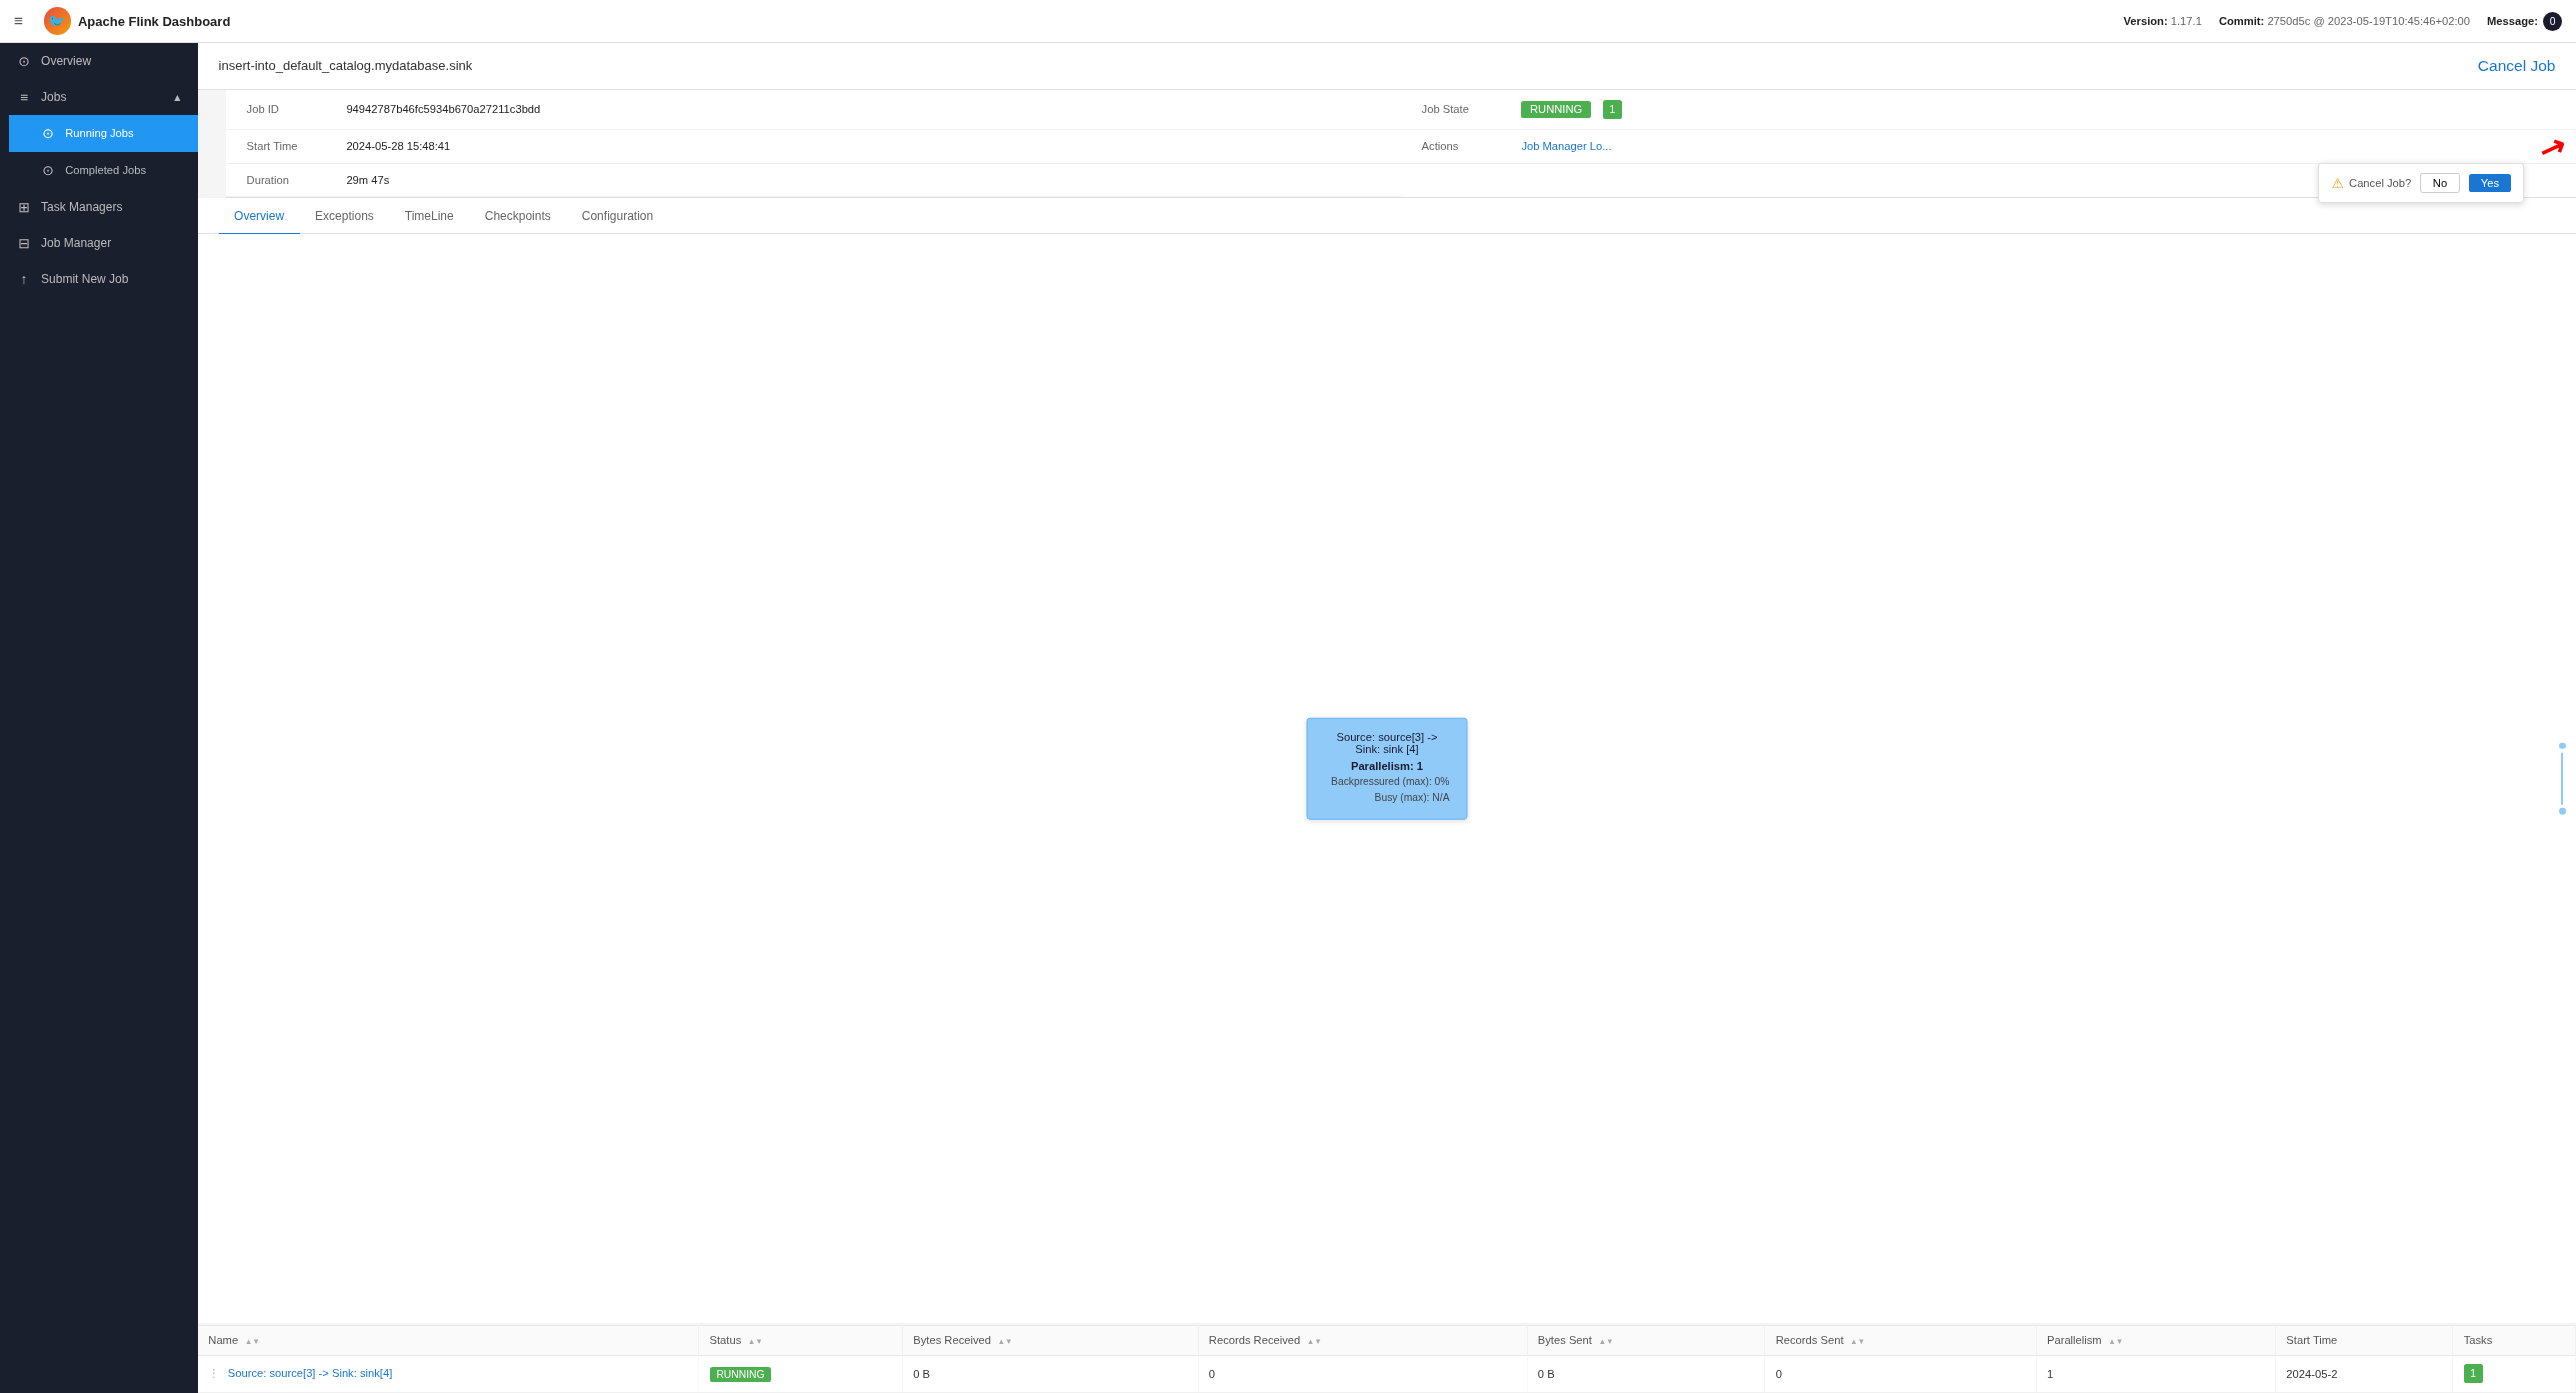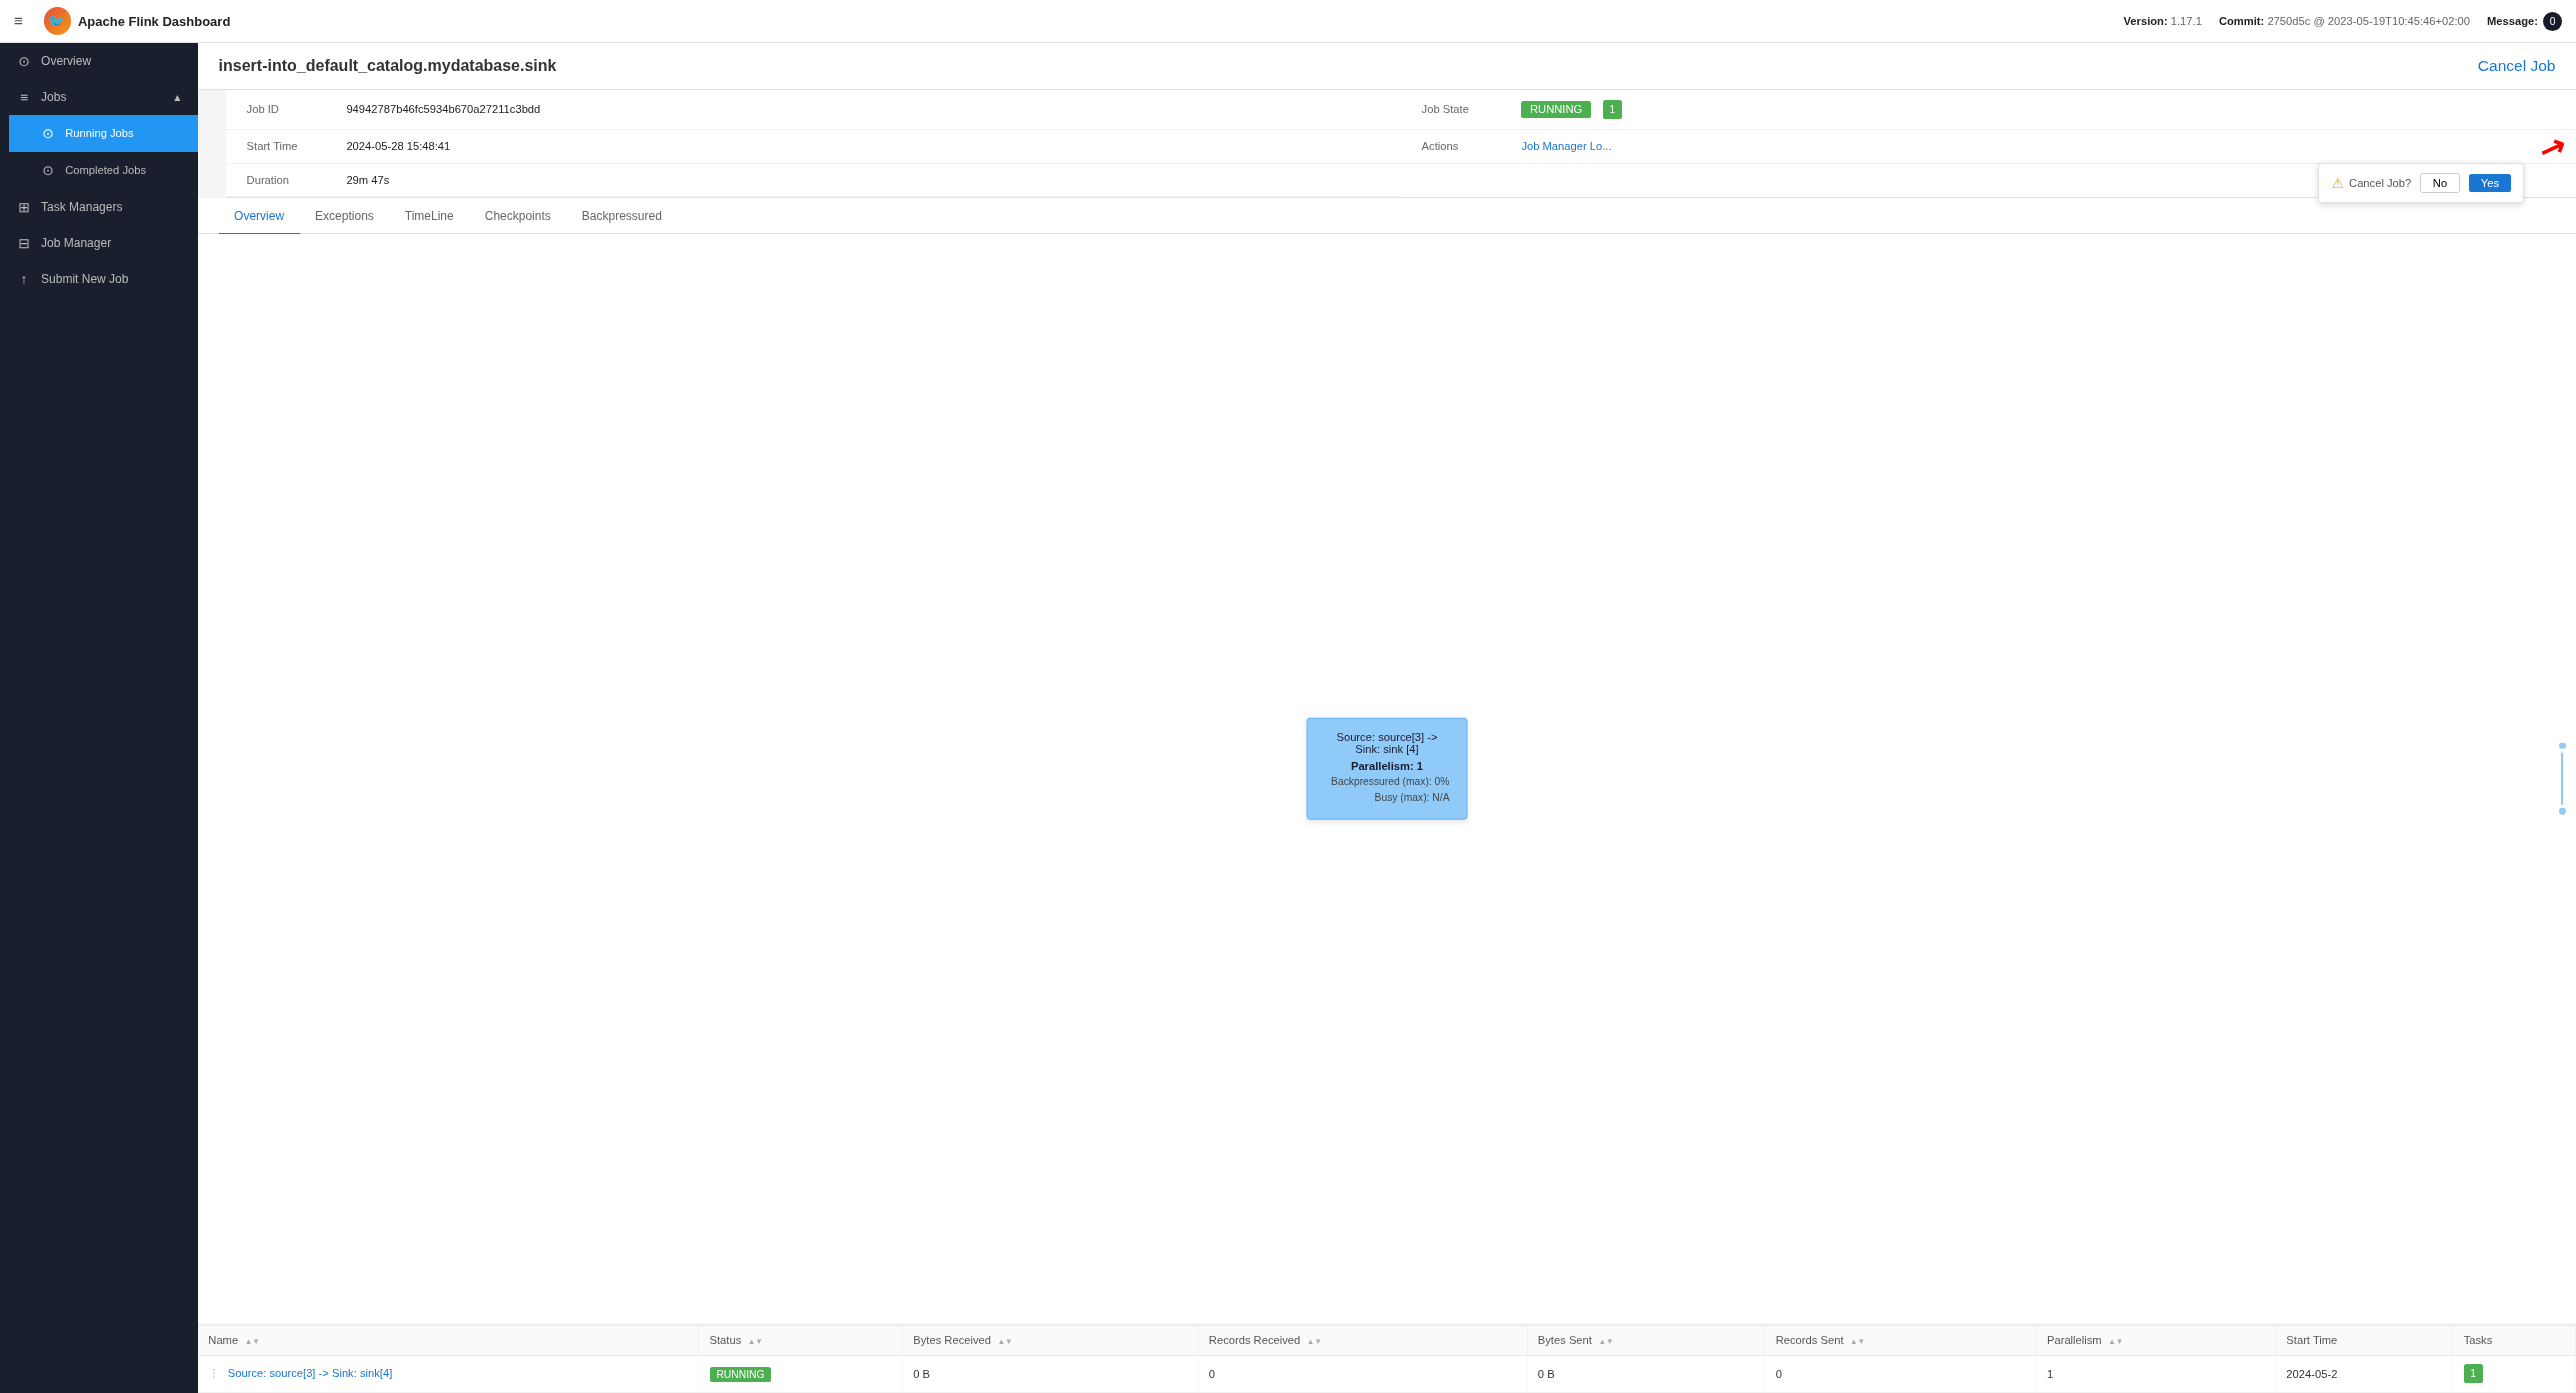--- a/index.html
+++ b/index.html
@@ -80,21 +80,21 @@
       flex: 1; overflow-y: auto; background: #f5f5f5;
       display: flex; flex-direction: column;
     }
 
     
     .job-header {
       background: white; padding: 13.8px 20.6px;
       border-bottom: 0.9px solid #e0e0e0;
       display: flex; align-items: center; justify-content: space-between;
     }
-    .job-title { font-size: 16px; font-weight: 700; color: #333; }
+    .job-title { font-size: 13px; font-weight: 400; color: #333; }
     .cancel-job-btn {
       font-size: 15.5px; color: #1976d2; cursor: pointer; font-weight: 400;
       background: none; border: none;
     }
 
     
     .job-meta {
       background: white;
       border-bottom: 0.9px solid #e0e0e0;
       display: grid; grid-template-columns: 1fr 1fr; gap: 0; margin-left: 28px;
@@ -301,21 +301,21 @@
         <span class="meta-label">Duration</span>
         <span class="meta-value">29m 47s</span>
       </div>
     </div>
 
     <div class="tabs">
       <div class="tab active">Overview</div>
       <div class="tab">Exceptions</div>
       <div class="tab">TimeLine</div>
       <div class="tab">Checkpoints</div>
-      <div class="tab">Backpressured</div>
+      <div class="tab">Configuration</div>
     </div>
 
     <div class="graph-area">
 
       <div class="node-box">
         <div class="node-title">Source: source[3] -&gt; Sink: sink [4]</div>
         <div class="node-parallelism">Parallelism: 1</div>
         <div class="node-info">
           <div>Backpressured (max): 0%</div>
           <div>Busy (max): N/A</div>

